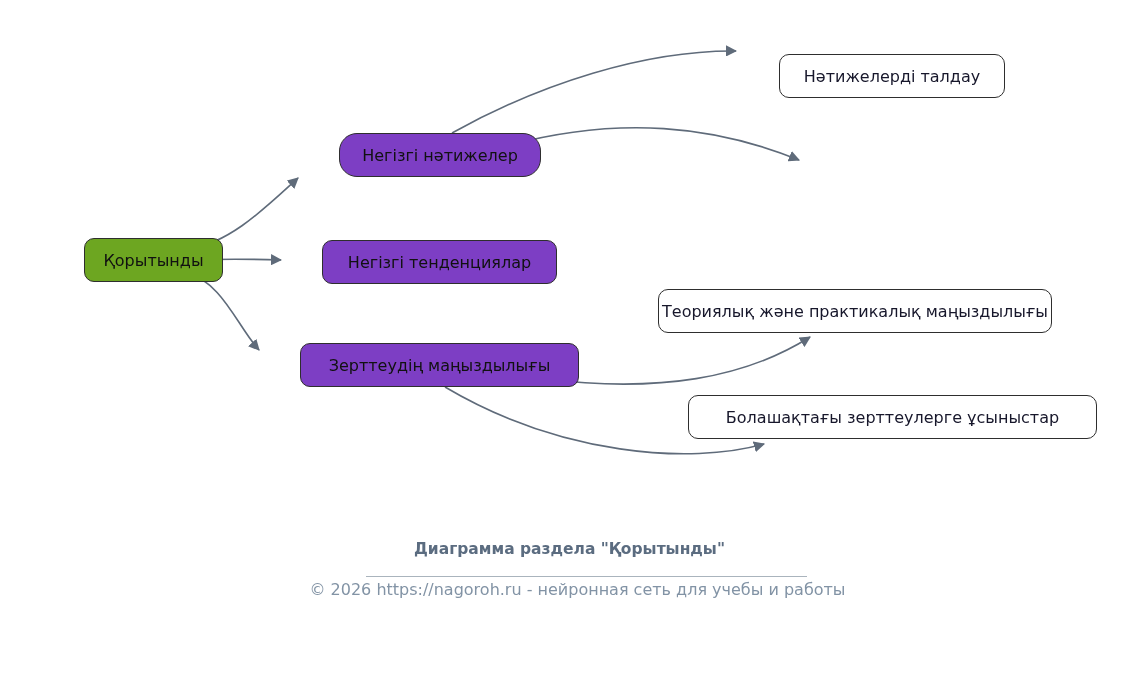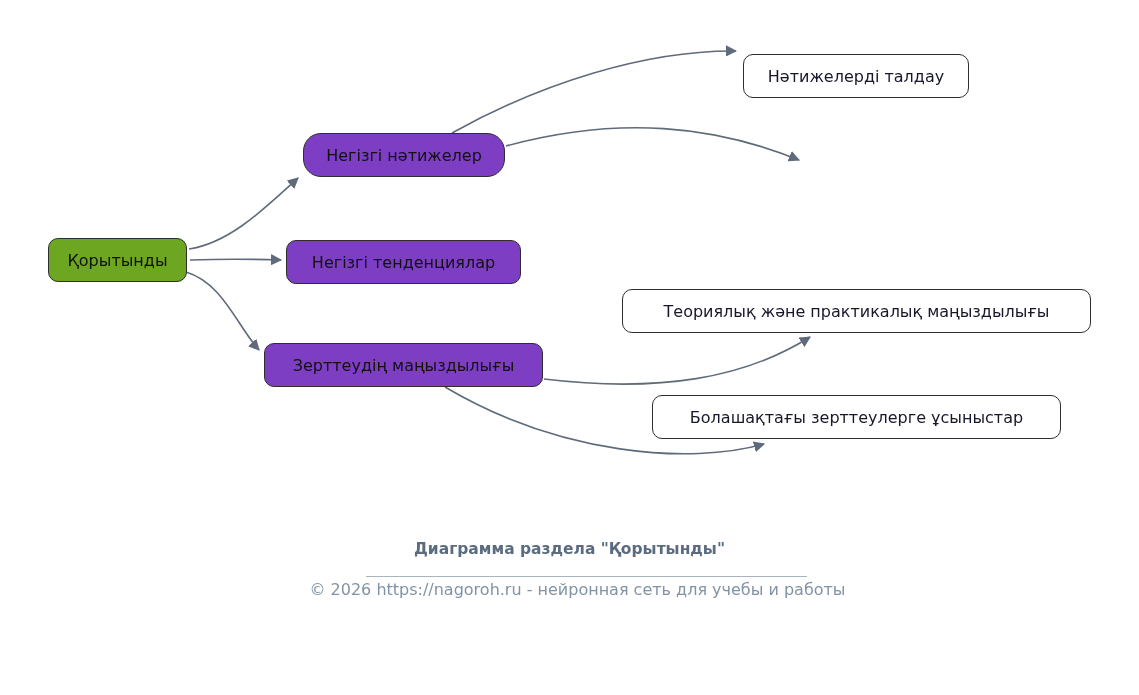--- a/index.html
+++ b/index.html
@@ -26,20 +26,21 @@
     box-sizing: border-box;
     height: 44px;
     display: flex;
     align-items: center;
     justify-content: center;
     border: 1.6px solid #2e2e2e;
     border-radius: 10px;
     font-size: 16px;
     white-space: nowrap;
     padding: 0 12px;
+    margin-left: 36px;
   }
   .node.green  { background: #6da621; color: #111111; }
   .node.purple { background: #7d3ec4; color: #111111; }
   .node.white  { background: #ffffff; color: #17172b; }
   .footer-title {
     position: absolute;
     left: 0; top: 540px;
     width: 100%;
     text-align: center;
     font-weight: bold;
@@ -86,21 +87,21 @@
 
   <div class="node purple" style="left:303px; top:133px; width:202px;border-radius:18px;">Негізгі нәтижелер</div>
 
   <div class="node purple" style="left:286px; top:240px; width:235px;">Негізгі тенденциялар</div>
 
   <div class="node purple" style="left:264px; top:343px; width:279px;">Зерттеудің маңыздылығы</div>
 
   <div class="node white" style="left:743px; top:54px; width:226px;">Нәтижелерді талдау</div>
 
 
-  <div class="node white" style="left:622px; top:289px; width:469px;">Теориялық және практикалық маңыздылығы</div>
+  <div class="node white" style="left:622px; top:289px; width:394px;">Теориялық және практикалық маңыздылығы</div>
 
   <div class="node white" style="left:652px; top:395px; width:409px;text-align:center;">Болашақтағы зерттеулерге ұсыныстар</div>
 
   <div class="footer-title">Диаграмма раздела "Қорытынды"</div>
 
   <div class="footer-divider"></div>
 
   <div class="footer-copyright">© 2026 https://nagoroh.ru - нейронная сеть для учебы и работы</div>
 
 </div>

